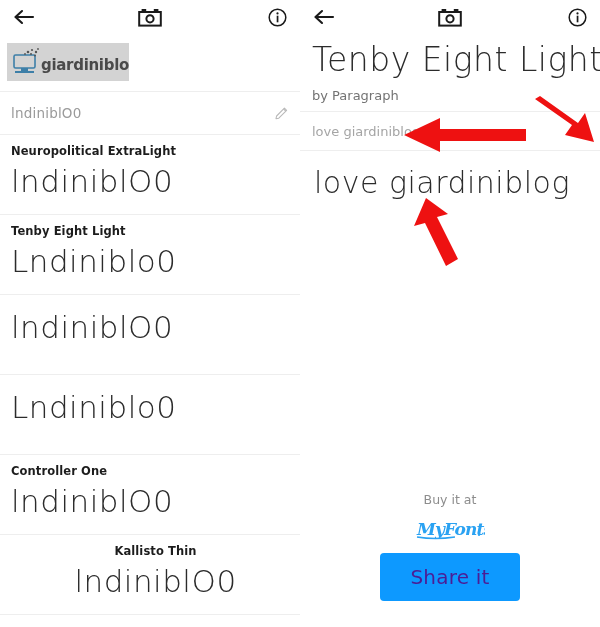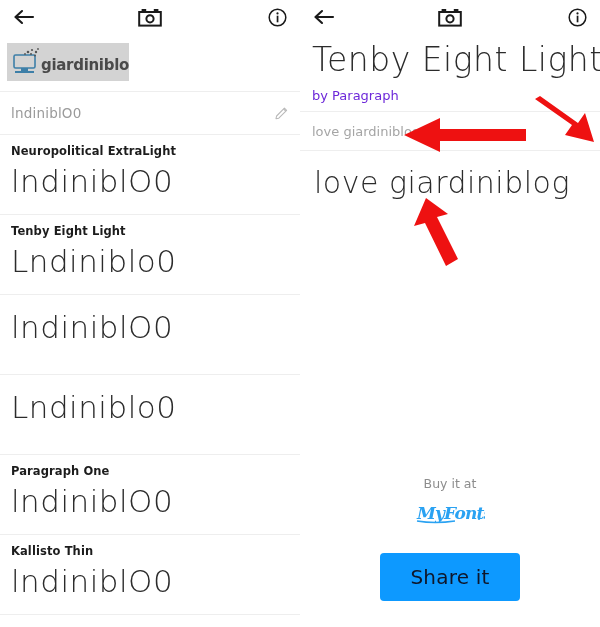--- a/index.html
+++ b/index.html
@@ -81,21 +81,21 @@
     letter-spacing: 0.2px;
   }
 
   .font-list { }
   .font-item {
     border-bottom: 1px solid #eeeeee;
     padding: 9px 0 2px 11px;
     box-sizing: border-box;
     height: 80px;
   }
-  .font-item:last-child { border-bottom: 1px solid #eeeeee; }
+  .font-item:last-child { border-bottom: 1px solid #eeeeee; text-align: center; }
   .font-name {
     font-size: 11.5px;
     font-weight: bold;
     color: #1c1c1c;
     font-family: "DejaVu Sans", sans-serif;
     letter-spacing: 0.1px;
   }
   .font-sample {
     font-size: 31px;
     color: #2b2b2b;
@@ -113,21 +113,21 @@
     font-size: 33px;
     color: #2b2b2b;
     font-weight: 300;
     font-family: "DejaVu Sans", sans-serif;
     letter-spacing: 0.5px;
     padding: 6px 0 0 12px;
     white-space: nowrap;
   }
   .detail-author {
     font-size: 13px;
-    color: #6d28d9;
+    color: #737373;
     font-family: "DejaVu Sans", sans-serif;
     padding: 9px 0 0 12px;
   }
   .detail-input-row {
     height: 40px;
     border-top: 1px solid #eeeeee;
     border-bottom: 1px solid #eeeeee;
     margin-top: 8px;
     display: flex;
     align-items: center;
@@ -155,34 +155,35 @@
     left: 0;
     right: 0;
     top: 476px;
     text-align: center;
   }
   .buy-label {
     font-size: 12.5px;
     color: #8d8d8d;
     font-family: "DejaVu Sans", sans-serif;
     margin-bottom: 9px;
+    margin-top: 16px;
   }
   .myfonts-logo { display: inline-block; }
 
   .share-wrap {
     position: absolute;
     left: 0;
     right: 0;
     top: 553px;
     text-align: center;
   }
   .share-btn {
     display: inline-block;
     background: #0d99ff;
-    color: #0f172a;
+    color: #4c1d95;
     font-size: 20px;
     font-family: "DejaVu Sans", sans-serif;
     border: none;
     border-radius: 4px;
     padding: 12px 30px;
     cursor: pointer;
     letter-spacing: 0.2px;
   }
 
   
@@ -275,21 +276,21 @@
 
       <div class="font-item">
         <div class="font-sample fw-100">lndiniblO0</div>
       </div>
 
       <div class="font-item">
         <div class="font-sample fw-100">Lndiniblo0</div>
       </div>
 
       <div class="font-item">
-        <div class="font-name">Paragraph One</div>
+        <div class="font-name">Controller One</div>
         <div class="font-sample fw-100">lndiniblO0</div>
       </div>
 
       <div class="font-item">
         <div class="font-name">Kallisto Thin</div>
         <div class="font-sample fw-100">lndiniblO0</div>
       </div>
 
     </div>
   </div>

